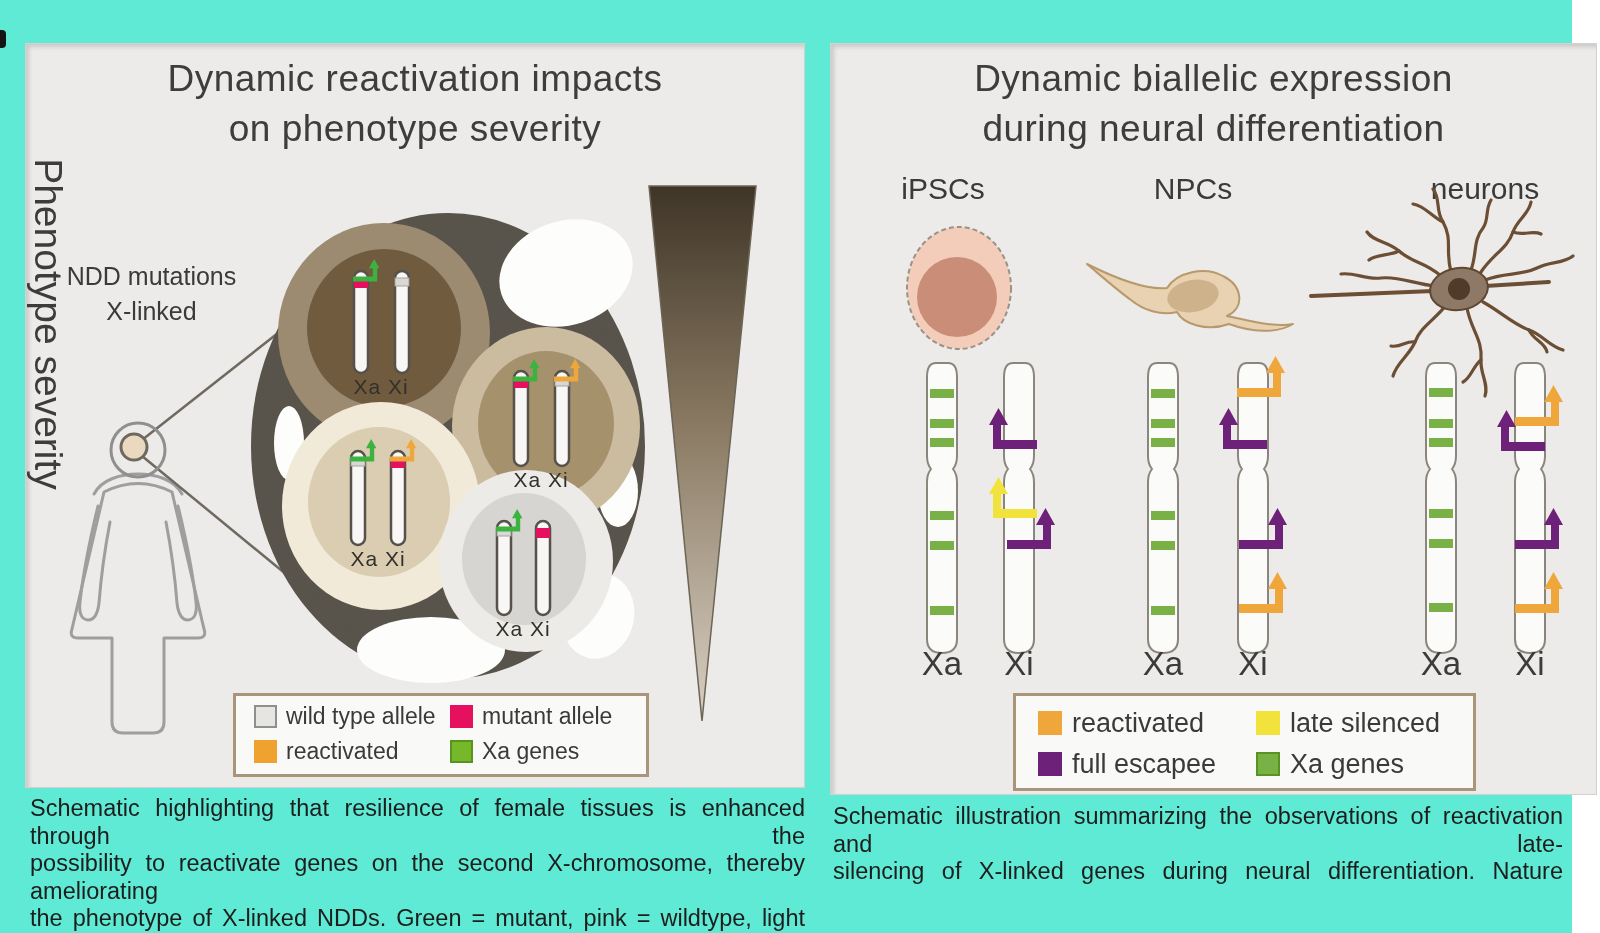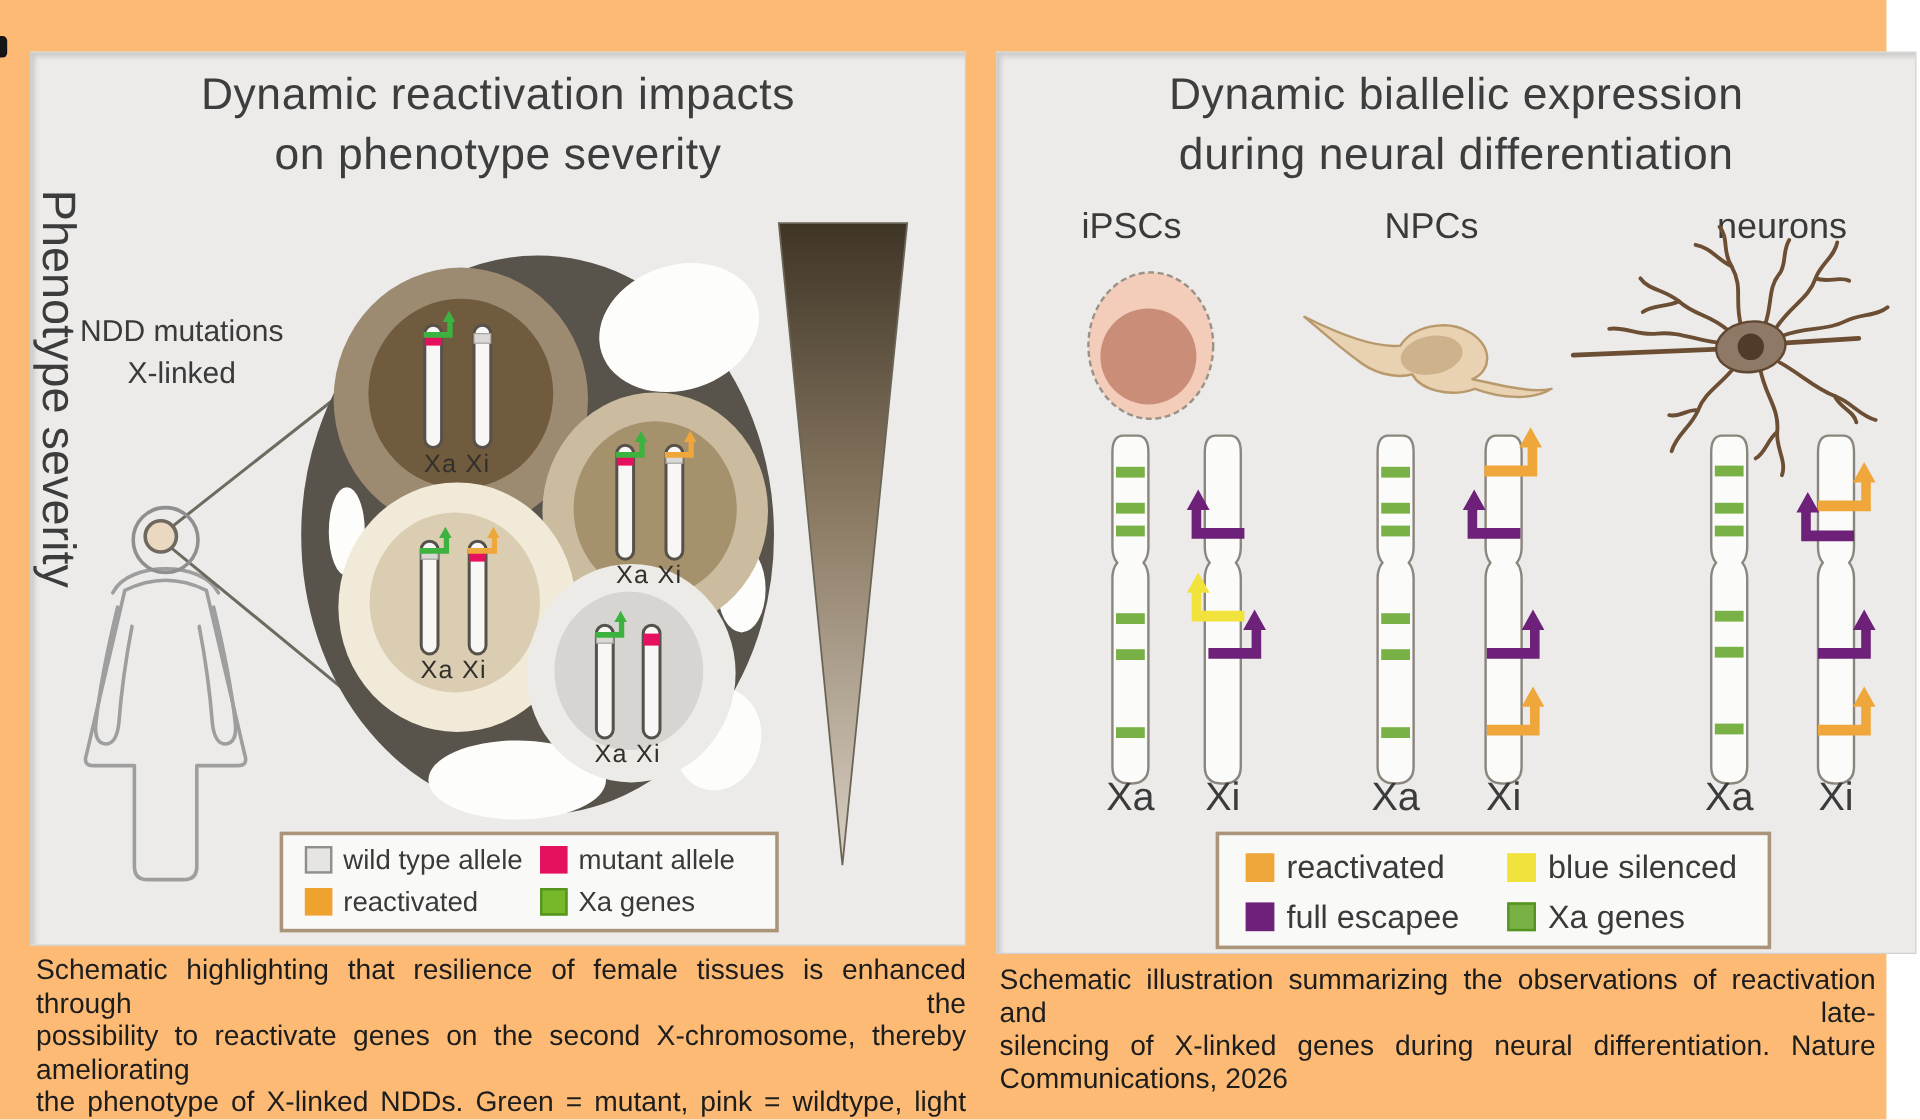--- a/index.html
+++ b/index.html
@@ -1,17 +1,17 @@
 <!DOCTYPE html>
 <html><head>
 <meta charset="utf-8">
 <style>
   html,body{margin:0;padding:0;background:#ffffff;width:1600px;height:933px;overflow:hidden;
     font-family:"Liberation Sans",sans-serif;-webkit-font-smoothing:antialiased;}
-  .stage{position:relative;width:1572px;height:933px;background:#fdba74;}
+  .stage{position:relative;width:1572px;height:933px;background:#5eead4;}
   .panel{position:absolute;top:43px;background:#ecebe9;border:1px solid #d2d2cf;
     box-shadow:inset 3px 3px 4px rgba(0,0,0,0.14);}
   #left-panel{left:25px;width:778px;height:743px;}
   #right-panel{left:830px;width:765px;height:750px;}
   .panel-title{position:absolute;left:0;width:100%;text-align:center;color:#3d3d3d;
     font-size:37px;line-height:50px;letter-spacing:0.5px;}
   #left-panel .panel-title{top:10px;}
   #right-panel .panel-title{top:10px;}
   .svg-layer{position:absolute;left:0;top:0;}
   .small-label{position:absolute;color:#3a3a3a;text-align:center;}
@@ -308,21 +308,21 @@
     <div class="small-label chrom-label" style="left:669px;">Xi</div>
 
     <div class="legend" id="right-legend">
       <div class="legend-row row1">
         <div class="legend-item item-a">
           <span class="swatch" style="background: rgb(239, 167, 60);"></span>
           <span>reactivated</span>
         </div>
         <div class="legend-item item-b">
           <span class="swatch" style="background: rgb(242, 227, 60);"></span>
-          <span>blue silenced</span>
+          <span>late silenced</span>
         </div>
       </div>
       <div class="legend-row row2">
         <div class="legend-item item-a">
           <span class="swatch" style="background: rgb(109, 33, 120);"></span>
           <span>full escapee</span>
         </div>
         <div class="legend-item item-b">
           <span class="swatch swatch-green-border" style="background: rgb(122, 177, 70);"></span>
           <span>Xa genes</span>
@@ -334,16 +334,15 @@
   <div class="caption" id="left-caption">
     <div class="jline">Schematic highlighting that resilience of female tissues is enhanced through the</div>
     <div class="jline">possibility to reactivate genes on the second X-chromosome, thereby ameliorating</div>
     <div class="jline">the phenotype of X-linked NDDs. Green = mutant, pink = wildtype, light blue =</div>
 
   </div>
 
   <div class="caption" id="right-caption">
     <div class="jline">Schematic illustration summarizing the observations of reactivation and late-</div>
     <div class="jline">silencing of X-linked genes during neural differentiation. Nature</div>
-    <div class="lastline">Communications, 2026</div>
   </div>
 
 </div>
 
 </body></html>

